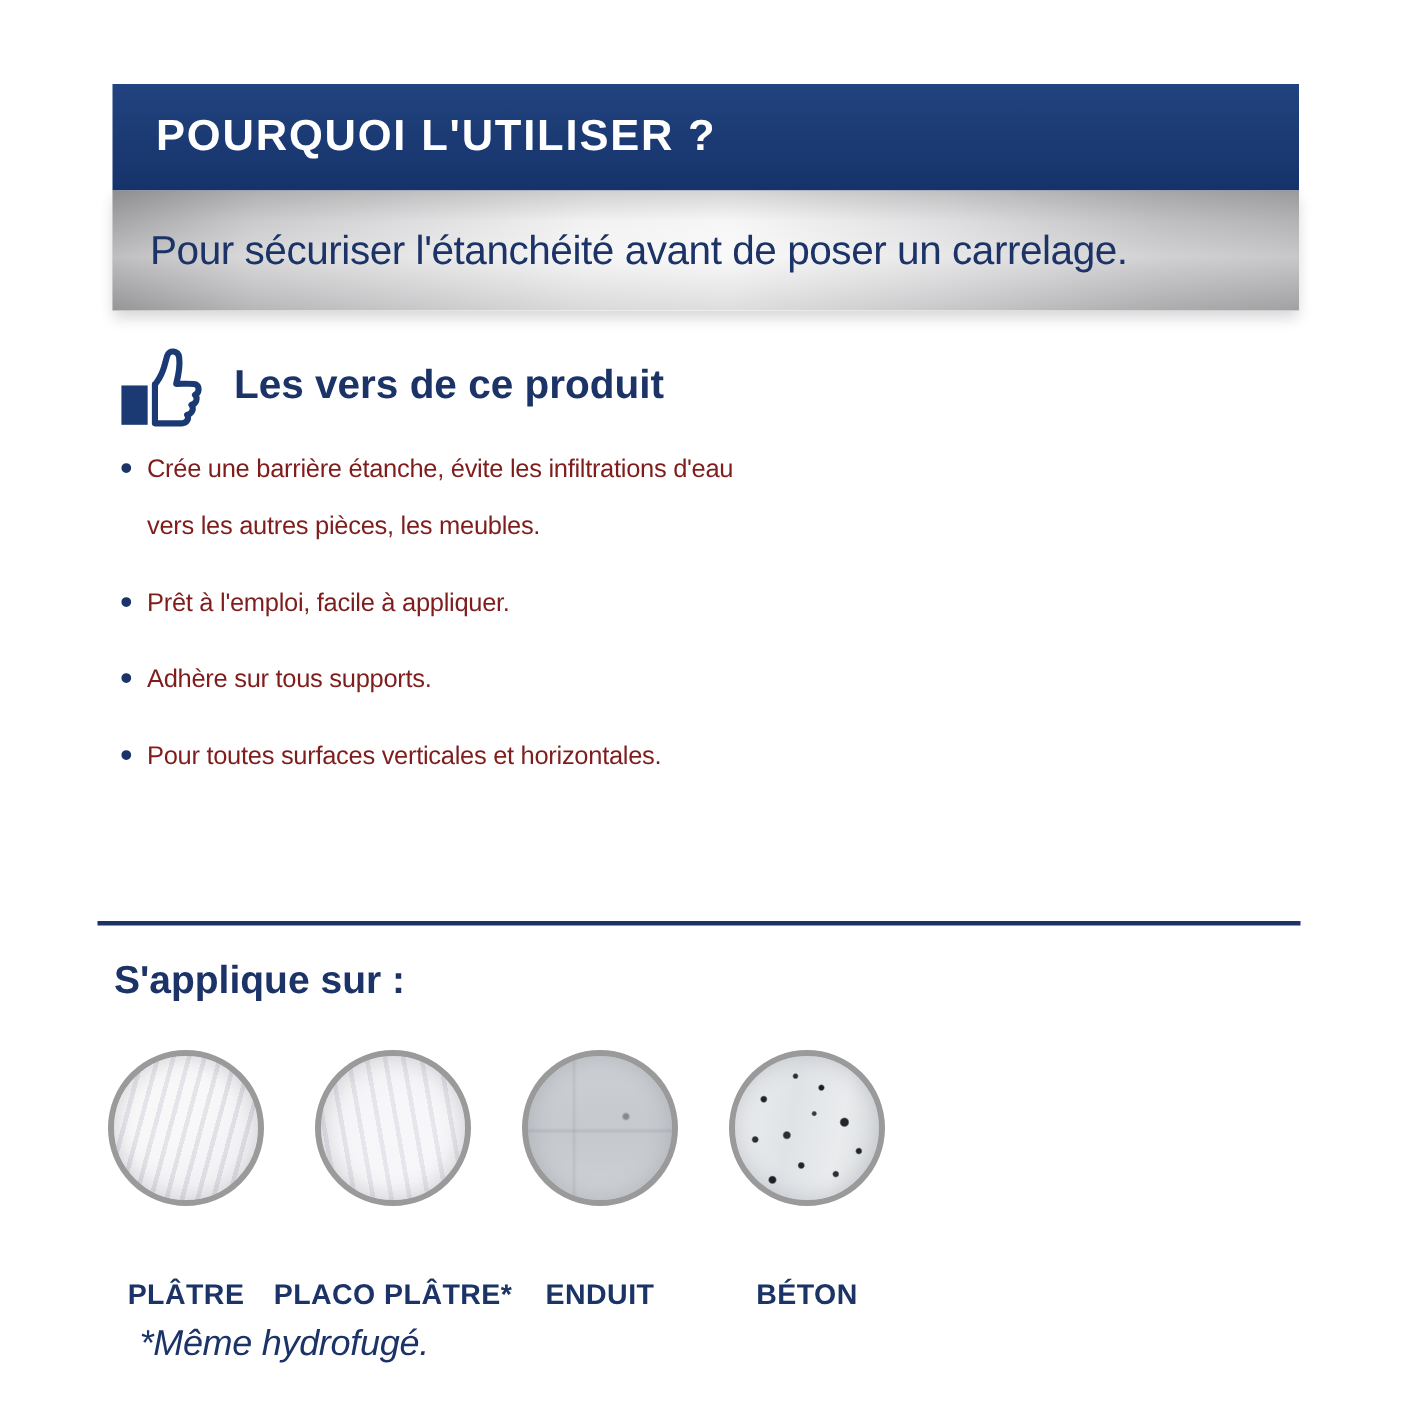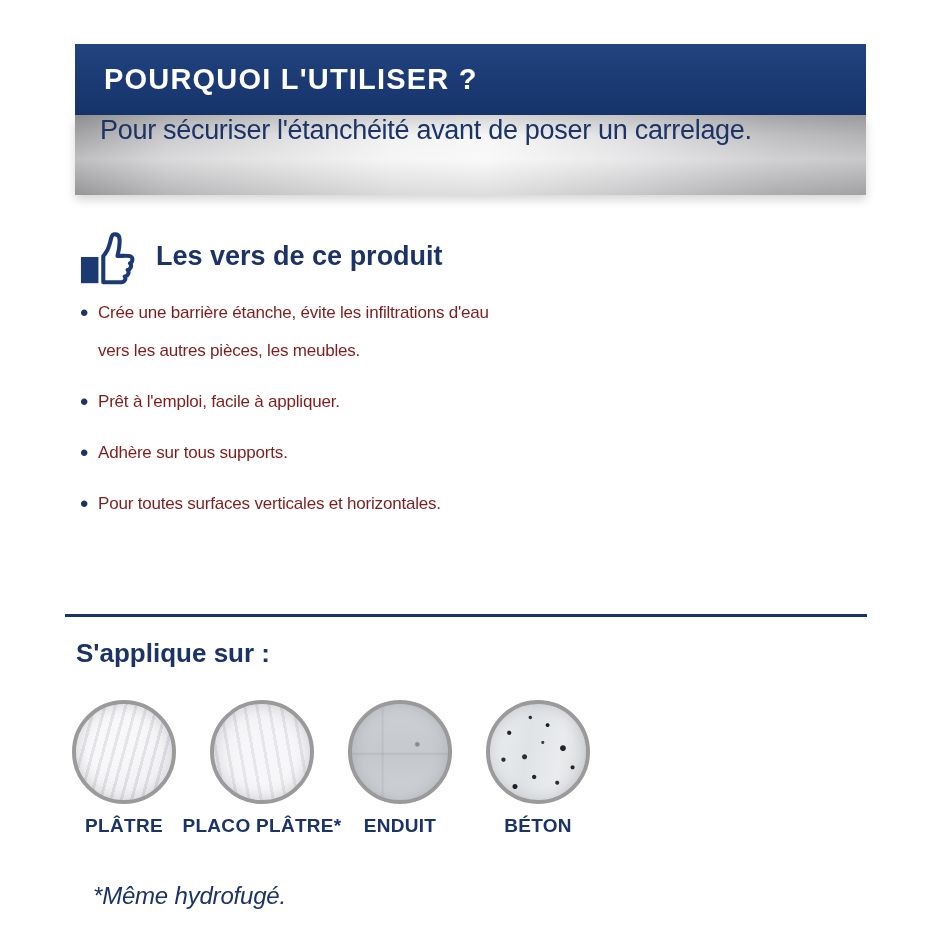--- a/index.html
+++ b/index.html
@@ -9,33 +9,33 @@
     background:#ffffff;
     font-family:"Liberation Sans",sans-serif;
     overflow:hidden;
   }
   
   .banner{position:absolute;left:75px;top:44px;width:791px;}
   .title-bar{
     height:71px;
     background:linear-gradient(180deg,#21437f 0%,#1b3a73 55%,#16336b 100%);
     display:flex;align-items:center;
-    padding-left:29px;box-sizing:border-box;
+    padding-left:29px;box-sizing:border-box;margin-top:12px;
   }
   .title-bar h1{
     margin:0;color:#ffffff;
     font-size:29px;font-weight:bold;letter-spacing:1.2px;
     white-space:nowrap;
   }
   .subtitle-bar{
     height:80px;
     background:
       linear-gradient(180deg,rgba(0,0,0,.14) 0%,rgba(255,255,255,0) 26%,rgba(255,255,255,.28) 55%,rgba(0,0,0,.10) 100%),
       linear-gradient(92deg,#a5a5a7 0%,#cbcbcd 12%,#f2f2f3 40%,#f7f7f7 52%,#dfdfe1 70%,#c0c0c3 88%,#b3b3b6 100%);
-    display:flex;align-items:flex-start;
+    display:flex;align-items:center;
     padding-left:25px;box-sizing:border-box;
     box-shadow:0 5px 9px rgba(0,0,0,.16);
   }
   .subtitle-bar p{
     margin:0;color:#1b3366;
     font-size:27px;letter-spacing:-0.3px;white-space:nowrap;
   }
   
   .pros-heading{
     position:absolute;left:79px;top:222px;
@@ -71,21 +71,21 @@
   .surfaces-heading{
     position:absolute;left:76px;top:638px;margin:0;
     color:#1b3366;font-size:26px;font-weight:bold;white-space:nowrap;
   }
   .surfaces-row{
     position:absolute;left:55px;top:700px;
     display:flex;
   }
   .surface{
     width:138px;
-    display:flex;flex-direction:column;align-items:center;
+    display:flex;flex-direction:column;align-items:center;gap:38px;
   }
   .circle{
     width:104px;height:104px;border-radius:50%;
     border:4px solid #9a9a9a;box-sizing:border-box;
     box-shadow:inset 0 0 14px rgba(110,112,125,.28);
   }
   .surface-label{
     margin-top:11px;
     color:#1b3366;font-size:19px;font-weight:bold;
     letter-spacing:.3px;white-space:nowrap;

